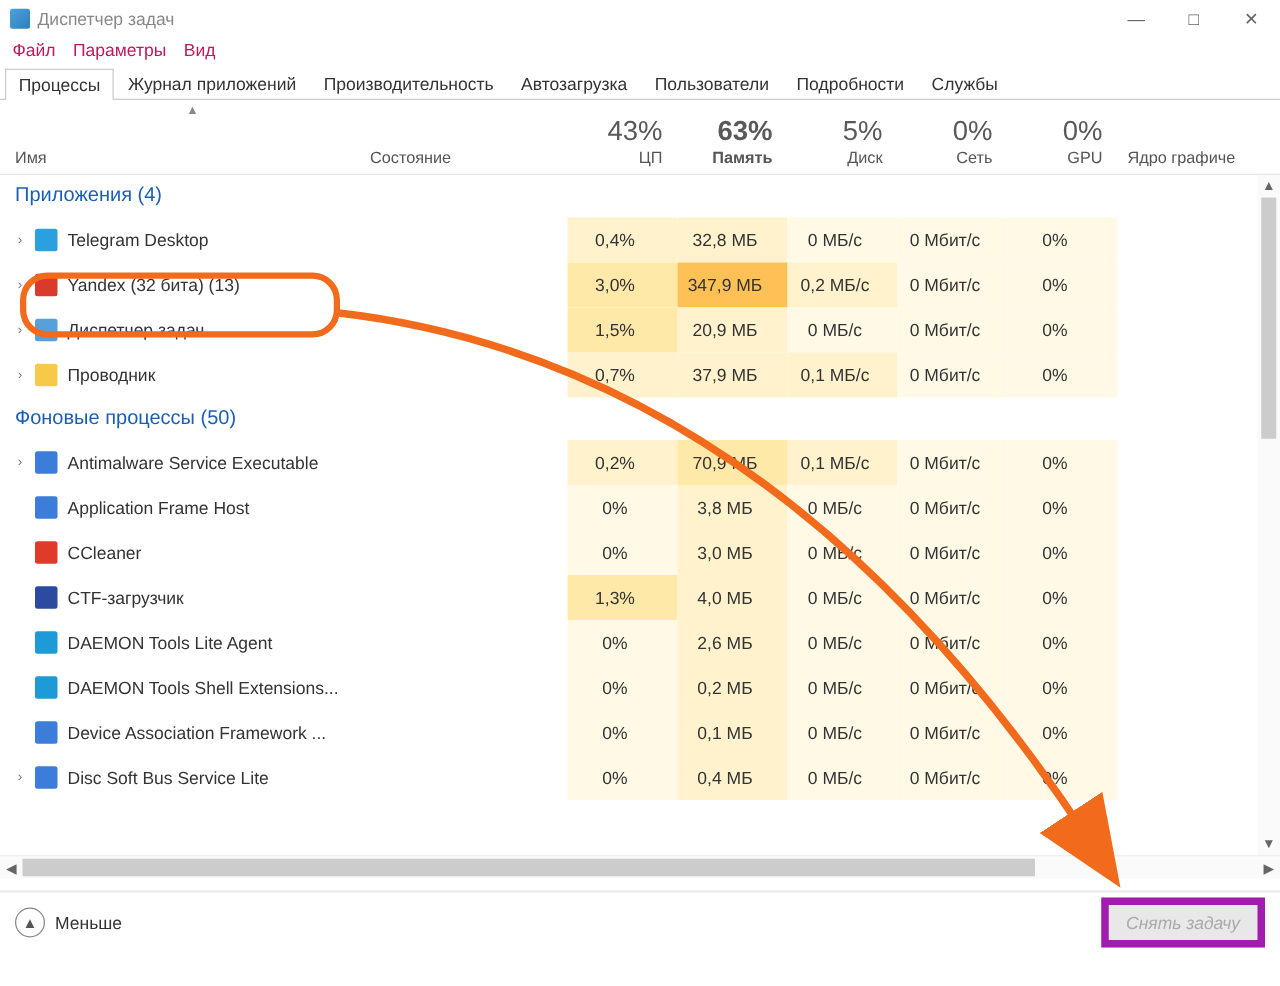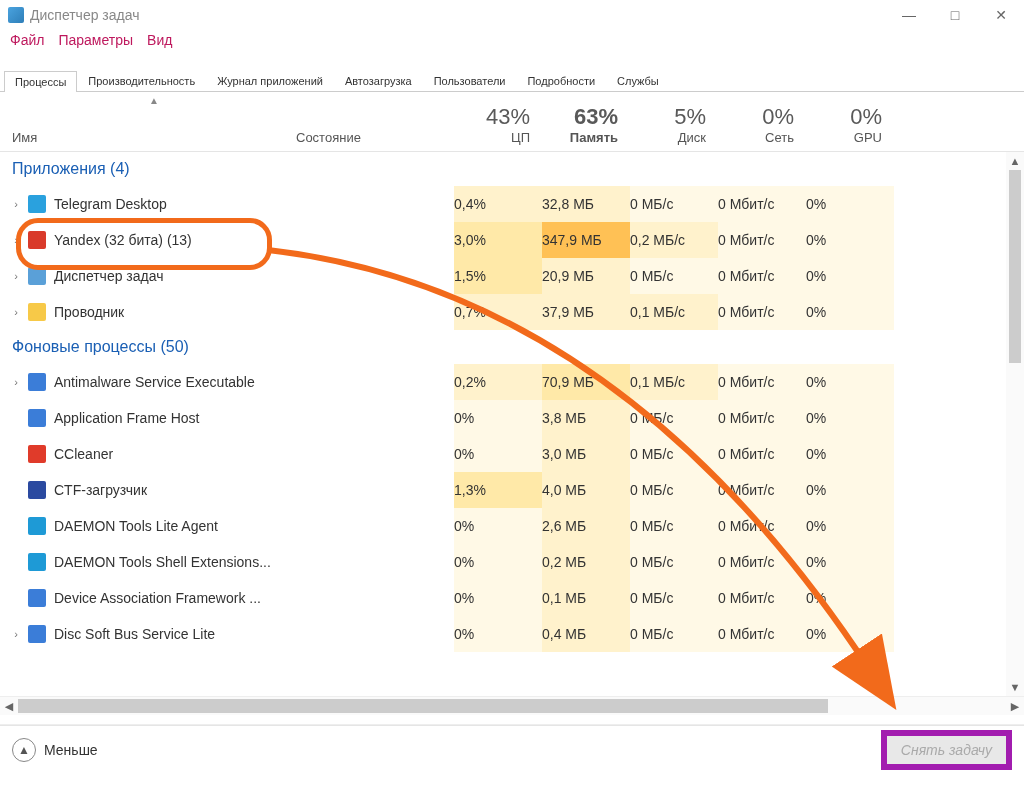--- a/index.html
+++ b/index.html
@@ -54,22 +54,21 @@
     display: flex;
     padding: 0 4px;
     border-bottom: 1px solid #ccc;
   }
   .tab {
     padding: 4px 10px;
     border: 1px solid transparent;
     border-bottom: none;
     color: #333;
     cursor: pointer;
-    font-size: 11px;
-    margin-top: 16px;
+    font-size: 14px;
   }
   .tab.active {
     border-color: #ccc;
     background: #fff;
     position: relative;
     top: 1px;
   }
 
   .table-area {
     position: relative;
@@ -127,21 +126,21 @@
   .row .cell-name {
     width: 296px;
     padding-left: 8px;
     display: flex;
     align-items: center;
     box-sizing: border-box;
   }
   .row .cell-state { width: 158px; }
   .row .cell-num {
     width: 88px;
-    text-align: left;
+    text-align: center;
     padding-right: 12px;
     box-sizing: border-box;
     height: 100%;
     line-height: 36px;
   }
   .row .cell-gpuEng { width: 100px; }
 
   .group-header {
     height: 34px;
     display: flex;
@@ -287,22 +286,22 @@
 </div>
 
 <div class="menubar">
   <span>Файл</span>
   <span>Параметры</span>
   <span>Вид</span>
 </div>
 
 <div class="tabs">
   <div class="tab active">Процессы</div>
+  <div class="tab">Журнал приложений</div>
   <div class="tab">Производительность</div>
-  <div class="tab">Журнал приложений</div>
   <div class="tab">Автозагрузка</div>
   <div class="tab">Пользователи</div>
   <div class="tab">Подробности</div>
   <div class="tab">Службы</div>
 </div>
 
 <div class="table-area">
 
   <div class="header-row">
     <div class="col-name">
@@ -324,20 +323,24 @@
       <div class="header-pct">5%</div>
       <div class="header-lbl">Диск</div>
     </div>
     <div class="col-net">
       <div class="header-pct">0%</div>
       <div class="header-lbl">Сеть</div>
     </div>
     <div class="col-gpu">
       <div class="header-pct">0%</div>
       <div class="header-lbl">GPU</div>
+    </div>
+    <div class="col-gpuEng">
+      <div style="height:22px"></div>
+      <div class="header-lbl">Ядро графиче</div>
     </div>
   </div>
 
   <div class="body" id="proc-body">
 
     <div class="group-header">Приложения (4)</div>
       <div class="row">
         <div class="cell-name">
           <span class="chevron">›</span>
           <span class="proc-icon" style="background: rgb(42, 161, 222);"></span>

